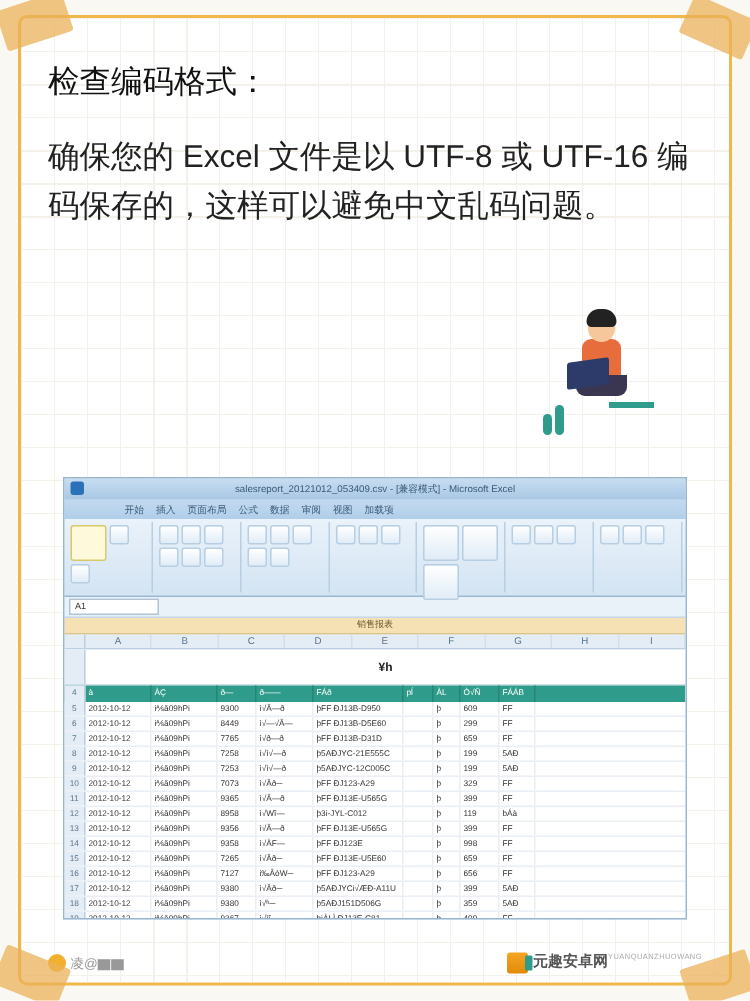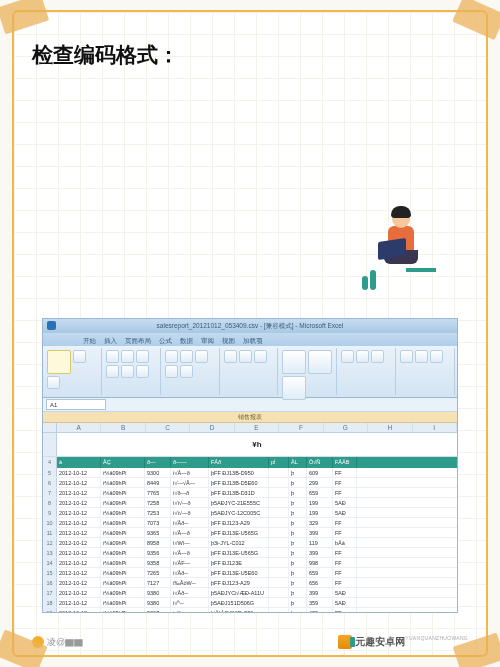--- a/index.html
+++ b/index.html
@@ -32,21 +32,21 @@
     background: rgba(235, 178, 90, 0.75);
     border-radius: 2px;
     z-index: 5;
   }
   .tape.tl { top: 0; left: 0; transform: rotate(-18deg); }
   .tape.tr { top: 4px; right: -2px; transform: rotate(24deg); }
   .tape.bl { bottom: 2px; left: -2px; transform: rotate(22deg); }
   .tape.br { bottom: 0; right: -2px; transform: rotate(-18deg); }
   .heading {
     font-size: 21px;
-    font-weight: 700;
+    font-weight: 400;
     color: #111;
     margin-bottom: 20px;
     line-height: 1.4;
   }
   .body-text {
     font-size: 21px;
     font-weight: 400;
     color: #222;
     line-height: 1.55;
     word-break: break-all;
@@ -167,20 +167,21 @@
 <body>
 
 <div class="tape tl"></div>
 <div class="tape tr"></div>
 <div class="tape bl"></div>
 <div class="tape br"></div>
 
 <div class="page">
 
   <div class="heading">检查编码格式：</div>
+  <div class="body-text">确保您的 Excel 文件是以 UTF-8 或 UTF-16 编码保存的，这样可以避免中文乱码问题。</div>
 
   <div class="illustration">
     <div class="chair-back"></div>
     <div class="chair-leg"></div>
     <div class="person-body"></div>
     <div class="legs"></div>
     <div class="laptop"></div>
     <div class="person-head"></div>
     <div class="person-hair"></div>
     <div class="plant1"></div>

